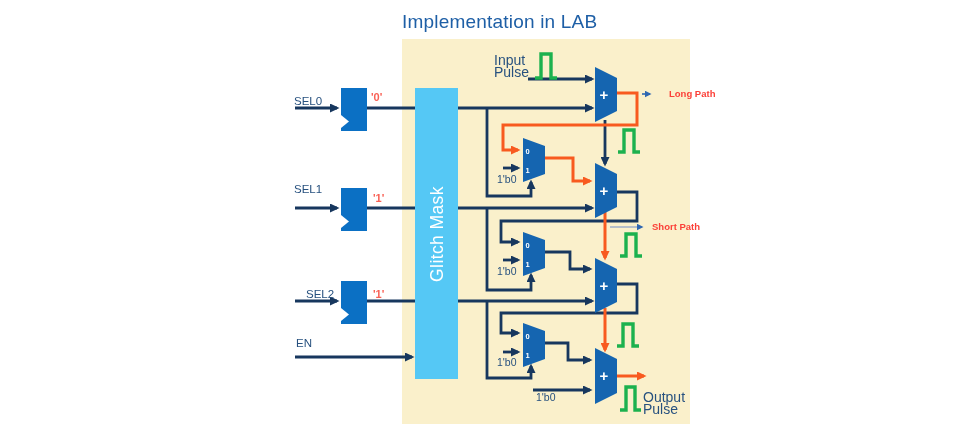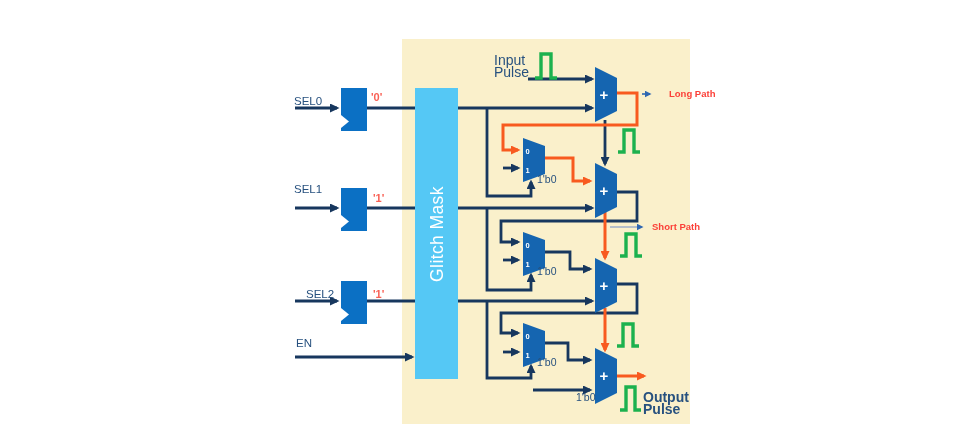--- a/index.html
+++ b/index.html
@@ -6,21 +6,21 @@
   #canvas{
     position:relative;width:980px;height:436px;background:#ffffff;overflow:hidden;
     font-family:"Liberation Sans", sans-serif;
   }
   .abs{position:absolute;}
   #lab-panel{left:402px;top:39px;width:288px;height:385px;background:#faf0cb;}
   #title{left:402px;top:11px;font-size:19px;color:#1e5fa6;letter-spacing:.2px;}
   #circuit{left:0;top:0;}
   .sig-label{font-size:11.5px;color:#27517f;}
   .sig-value{font-size:11px;font-weight:bold;color:#f96155;}
-  .const-label{font-size:10.5px;color:#27517f;margin-left:40px;}
+  .const-label{font-size:10.5px;color:#27517f;}
   .path-label{font-size:9.5px;font-weight:bold;color:#fb4038;}
   .pulse-caption{font-size:14px;line-height:12px;color:#27517f;}
   #glitch-mask{left:415px;top:88px;width:43px;height:291px;background:#55c8f5;}
   #glitch-mask .mask-label{
     position:absolute;left:50%;top:50%;
     transform:translate(-50%,-50%) rotate(-90deg);
     color:#ffffff;font-size:17.5px;white-space:nowrap;letter-spacing:.4px;
   }
   .w-n{stroke:#17375e;stroke-width:2.8;fill:none;}
   .w-o{stroke:#f85a1f;stroke-width:3;fill:none;}
@@ -32,20 +32,21 @@
   .mux-plus{fill:#ffffff;font-family:"Liberation Sans",sans-serif;font-size:15px;font-weight:bold;text-anchor:middle;}
   .mux-port{fill:#ffffff;font-family:"Liberation Sans",sans-serif;font-size:7.5px;font-weight:bold;}
 </style>
 </head>
 <body>
 
 <div id="canvas">
 
   <div id="lab-panel" class="abs"></div>
 
+  <div id="title" class="abs">Implementation in LAB</div>
 
   <svg id="circuit" class="abs" width="980" height="436" viewBox="0 0 980 436">
     <defs>
       <marker id="ah-n" markerUnits="userSpaceOnUse" markerWidth="10" markerHeight="9" refX="7" refY="4.5" orient="auto">
         <path d="M0,0 L9.5,4.5 L0,9 Z" fill="#17375e"></path>
       </marker>
       <marker id="ah-o" markerUnits="userSpaceOnUse" markerWidth="10" markerHeight="9" refX="7" refY="4.5" orient="auto">
         <path d="M0,0 L9.5,4.5 L0,9 Z" fill="#f85a1f"></path>
       </marker>
       <marker id="ah-b" markerUnits="userSpaceOnUse" markerWidth="8" markerHeight="7" refX="5.5" refY="3.5" orient="auto">
@@ -135,21 +136,21 @@
   <div class="abs sig-label" style="left:294px;top:183px;">SEL1</div>
   <div class="abs sig-value" style="left:373px;top:192px;">'1'</div>
   <div class="abs sig-label" style="left:306px;top:288px;">SEL2</div>
   <div class="abs sig-value" style="left:373px;top:288px;">'1'</div>
   <div class="abs sig-label" style="left:296px;top:337px;">EN</div>
 
   <div class="abs pulse-caption" style="left:494px;top:54px;">
     <div>Input</div>
     <div>Pulse</div>
   </div>
-  <div class="abs pulse-caption" style="left:643px;top:391px;font-weight:bold;">
+  <div class="abs pulse-caption" style="left:643px;top:391px;">
     <div>Output</div>
     <div>Pulse</div>
   </div>
 
   <div class="abs path-label" style="left:657px;top:88px;margin-left:12px;">Long Path</div>
   <div class="abs path-label" style="left:652px;top:221px;">Short Path</div>
 
   <div class="abs const-label" style="left:497px;top:173px;">1'b0</div>
   <div class="abs const-label" style="left:497px;top:265px;">1'b0</div>
   <div class="abs const-label" style="left:497px;top:356px;">1'b0</div>

